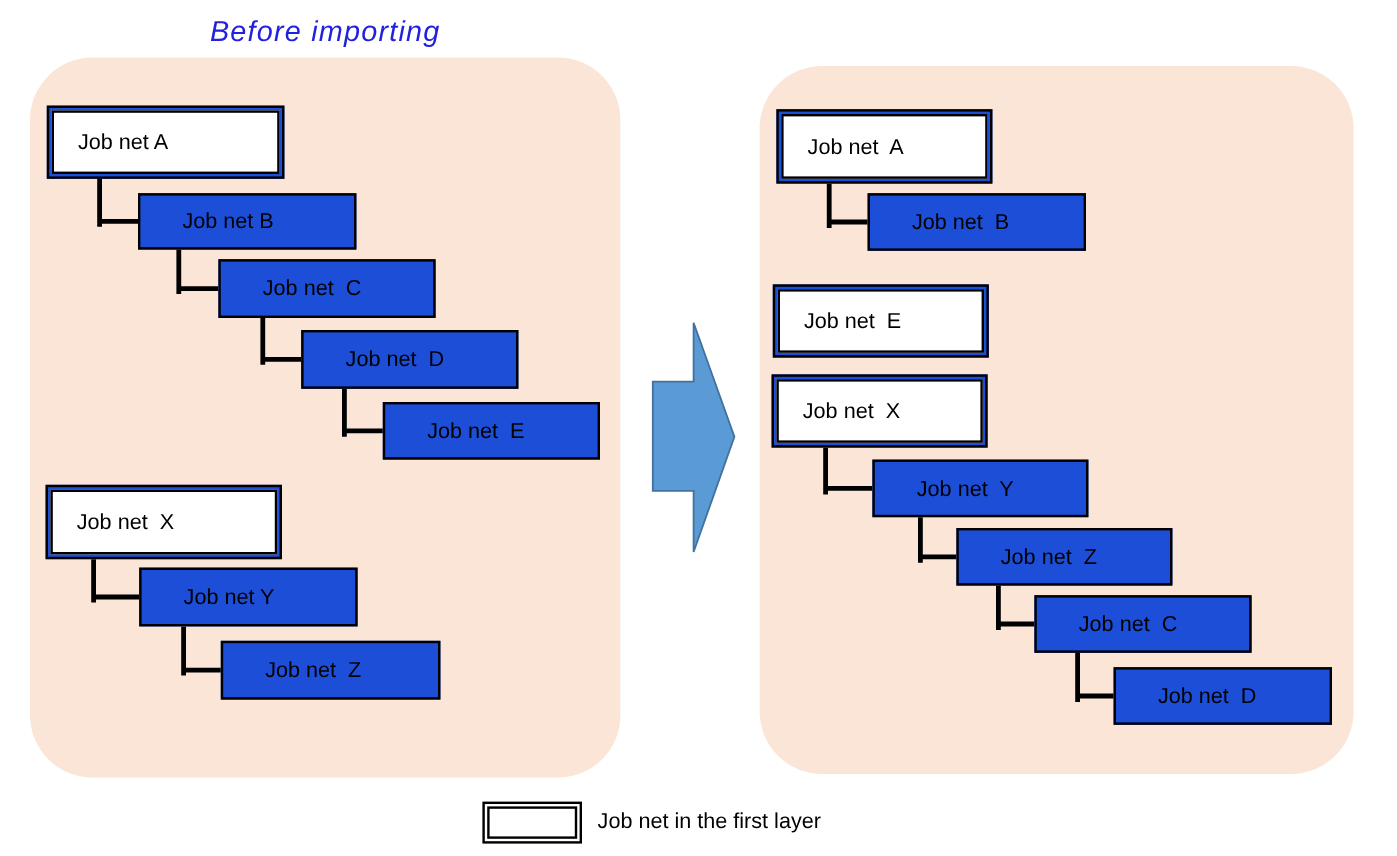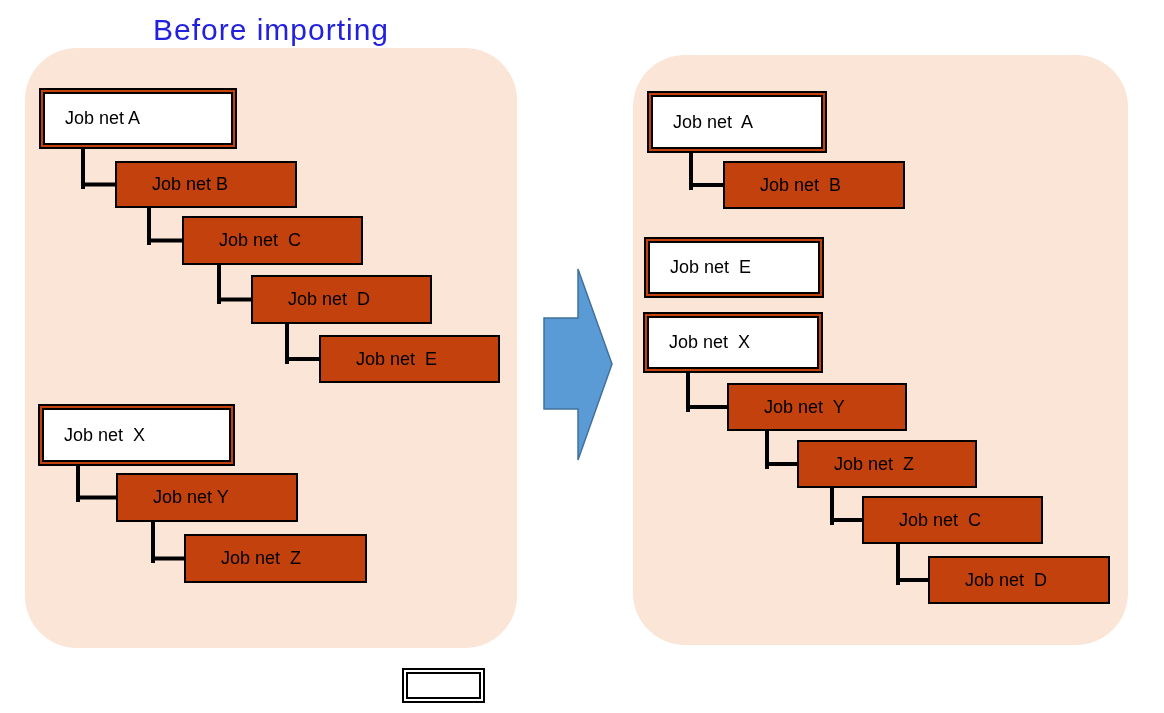--- a/index.html
+++ b/index.html
@@ -7,28 +7,29 @@
     position:relative;width:1164px;height:713px;overflow:hidden;
     font-family:"Liberation Sans",sans-serif;background:#fff;
   }
   .panel{
     position:absolute;border-radius:52px;background:var(--panel_bg,#FBE5D6);
   }
   #panel-before{left:25px;top:48px;width:492px;height:600px;}
   #panel-after{left:633px;top:55px;width:495px;height:590px;}
   .panel-title{
     position:absolute;text-align:center;
-    color:var(--title_text,#2121DE);font-size:30px;letter-spacing:1px;
+    color:var(--title_text,#2121DE);font-size:24px;letter-spacing:1px;
     white-space:pre;
+    font-style:italic;
   }
   #title-before{left:25px;top:13px;width:492px;}
   #title-after{left:633px;top:15px;width:495px;}
   svg.overlay{position:absolute;left:0;top:0;z-index:2;}
   .box{
-    position:absolute;z-index:3;background:#c2410c;
+    position:absolute;z-index:3;background:#1d4ed8;
     border:2px solid var(--box_border,#000);
     display:flex;align-items:center;box-sizing:border-box;
   }
   .box .lbl{
     font-size:18px;color:#000;white-space:pre;padding-left:35px;
   }
   .box.first{padding:2px;display:block;}
   .box.first .inner{
     border:2px solid var(--box_border,#000);width:100%;height:100%;
     box-sizing:border-box;display:flex;align-items:center;background:#fff;
@@ -133,14 +134,15 @@
   <div class="box" style="left:862px;top:496px;width:181px;height:48px">
     <span class="lbl">Job net  C</span>
   </div>
   <div class="box" style="left:928px;top:556px;width:182px;height:48px">
     <span class="lbl">Job net  D</span>
   </div>
 
   <div id="legend-box">
     <div class="inner"></div>
   </div>
+  <div id="legend-label">Job net in the first layer</div>
 
 </div>
 
 </body></html>

